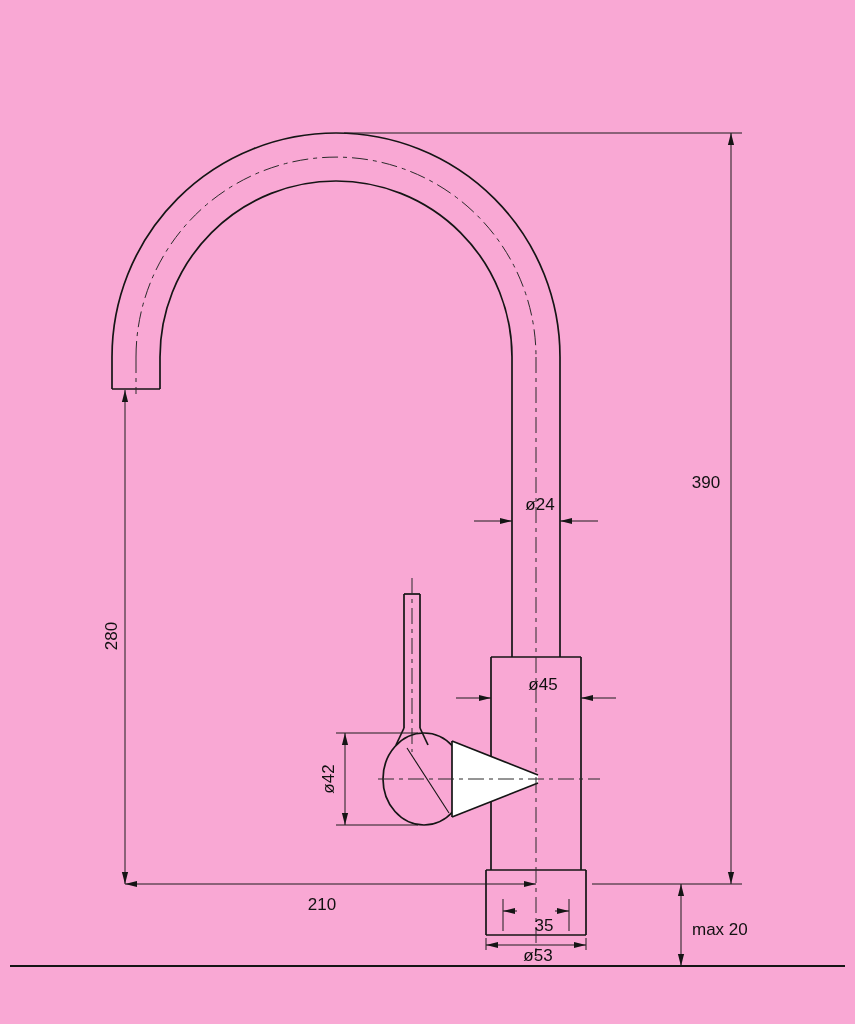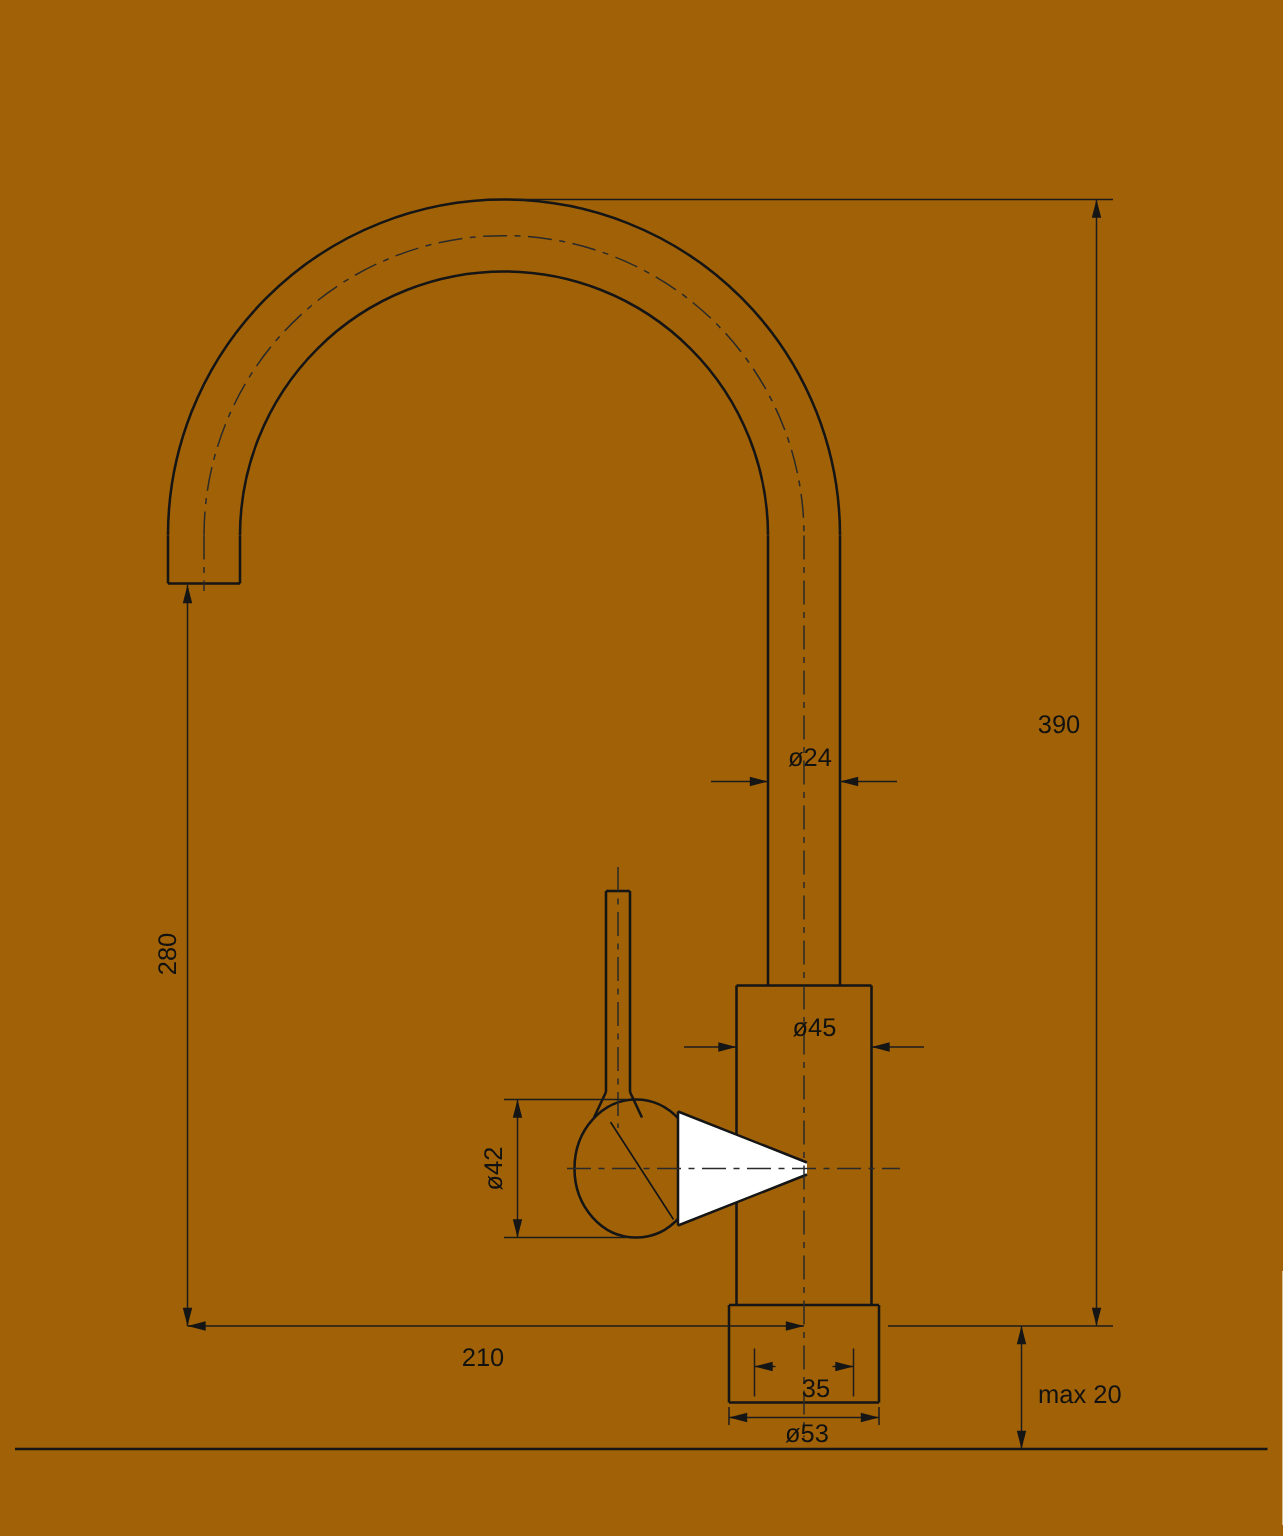--- a/index.html
+++ b/index.html
@@ -1,19 +1,19 @@
 <!DOCTYPE html>
 <html><head>
 <meta charset="utf-8">
 <style>
   html,body{margin:0;padding:0;background:#ffffff;}
   .sheet{
     position:relative;
     width:855px;height:1024px;
-    background:#a16207;
+    background:#f9a8d4;
     overflow:hidden;
     font-family:"Liberation Sans", sans-serif;
   }
   svg{display:block;}
   .outline{stroke:#151515;stroke-width:1.7;fill:none;stroke-linecap:butt;}
   .thin{stroke:#151515;stroke-width:1.1;fill:none;}
   .dim{stroke:#1c1c1c;stroke-width:1;fill:none;}
   .center{stroke:#2a2a2a;stroke-width:1;fill:none;stroke-dasharray:16 5 4 5;}
   .mask{fill:#ffffff;stroke:none;}
   text{fill:#111111;font-size:17px;font-family:"Liberation Sans", sans-serif;}

